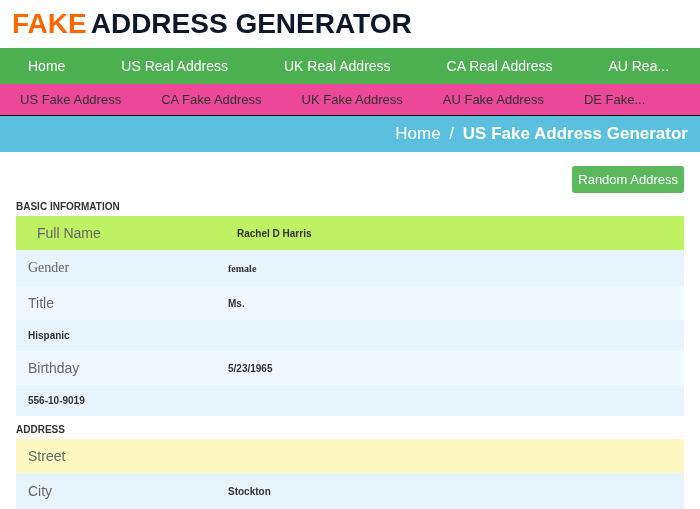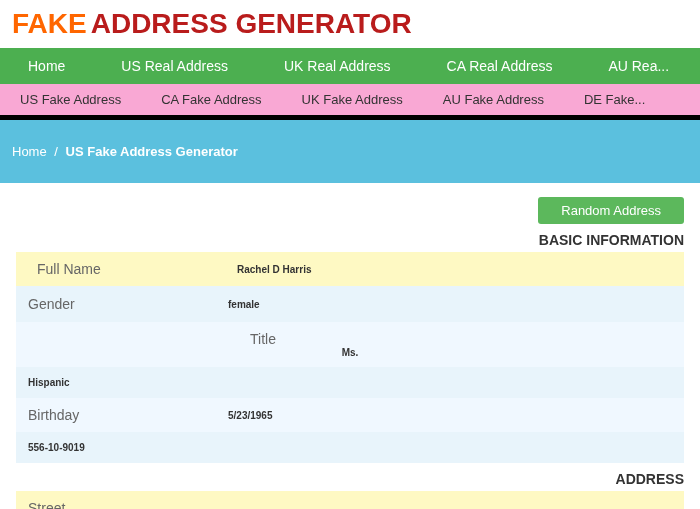--- a/index.html
+++ b/index.html
@@ -6,92 +6,92 @@
     body { font-family: Arial, sans-serif; font-size: 14px; background: #fff; width: 700px; overflow-x: hidden; }
 
     
     #header {
       background: #fff;
       padding: 8px 12px;
       display: flex;
       align-items: center;
     }
     #logo-fake { color: #ff6600; font-size: 28px; font-weight: 900; font-family: Arial Black, sans-serif; }
-    #logo-rest { color: #b91c1c; font-size: 28px; font-weight: 900; font-family: Arial Black, sans-serif; margin-left: 4px; }
+    #logo-rest { color: #0f172a; font-size: 28px; font-weight: 900; font-family: Arial Black, sans-serif; margin-left: 4px; }
 
     
     #nav1 {
       background: #4caf50;
       display: flex;
       align-items: stretch;
       overflow: hidden;
     }
     #nav1 a {
       color: #fff;
       text-decoration: none;
       padding: 10px 28px;
       font-size: 14px;
       display: block;
       white-space: nowrap;
     }
 
     
     #nav2 {
-      background: #f9a8d4;
-      border-bottom: 5px solid #000000;
+      background: #ec4899;
+      border-bottom: 1px solid #000000;
       display: flex;
       align-items: stretch;
       overflow: hidden;
     }
     #nav2 a {
       color: #333;
       text-decoration: none;
       padding: 8px 20px;
       font-size: 13px;
       display: block;
       white-space: nowrap;
     }
 
     
     #breadcrumb {
       background: #5bc0de;
-      padding: 24px 12px;
+      padding: 8px 12px;
       color: #fff;
-      font-size: 13px;
+      font-size: 17px;
+      text-align: right;
     }
     #breadcrumb a { color: #fff; text-decoration: none; }
     #breadcrumb span { margin: 0 4px; }
 
     
     #content {
       padding: 12px 16px;
       background: #fff;
     }
 
     
     #btn-random {
       float: right;
       background: #5cb85c;
       color: #fff;
       border: none;
-      padding: 6px 23px;
+      padding: 6px 6px;
       font-size: 13px;
       cursor: pointer;
       border-radius: 3px;
       margin-top: 2px;
     }
 
     
     .section-header {
-      font-size: 14px;
+      font-size: 10px;
       font-weight: bold;
       color: #333;
       padding: 8px 0 4px 0;
       clear: both;
-      text-align: right;
     }
 
     
     .data-row {
       display: flex;
       align-items: center;
       padding: 9px 12px;
       border-bottom: 1px solid #e8f4fb;
       background: #f0f8ff;
     }
@@ -139,29 +139,29 @@
   <strong>US Fake Address Generator</strong>
 </div>
 
 <div id="content">
   <div class="clearfix">
     <button id="btn-random">Random Address</button>
   </div>
 
   <div class="section-header">BASIC INFORMATION</div>
   <div id="basic-rows">
-      <div class="data-row" style="background: #fef9c3; padding-left: 21px;">
+      <div class="data-row" style="background: #bef264; padding-left: 21px;">
         <span class="data-label">Full Name</span>
         <span class="data-value">Rachel D Harris</span>
       </div>
-      <div class="data-row" style="background: rgb(232, 244, 251);">
+      <div class="data-row" style="background: rgb(232, 244, 251); font-family: Liberation Serif, serif;">
         <span class="data-label">Gender</span>
         <span class="data-value">female</span>
       </div>
-      <div class="data-row" style="background: rgb(240, 248, 255); flex-direction: column;">
+      <div class="data-row" style="background: rgb(240, 248, 255);">
         <span class="data-label">Title</span>
         <span class="data-value">Ms.</span>
       </div>
       <div class="data-row" style="background: rgb(232, 244, 251);">
         <span class="data-value">Hispanic</span>
       </div>
       <div class="data-row" style="background: rgb(240, 248, 255);">
         <span class="data-label">Birthday</span>
         <span class="data-value">5/23/1965</span>
       </div>

